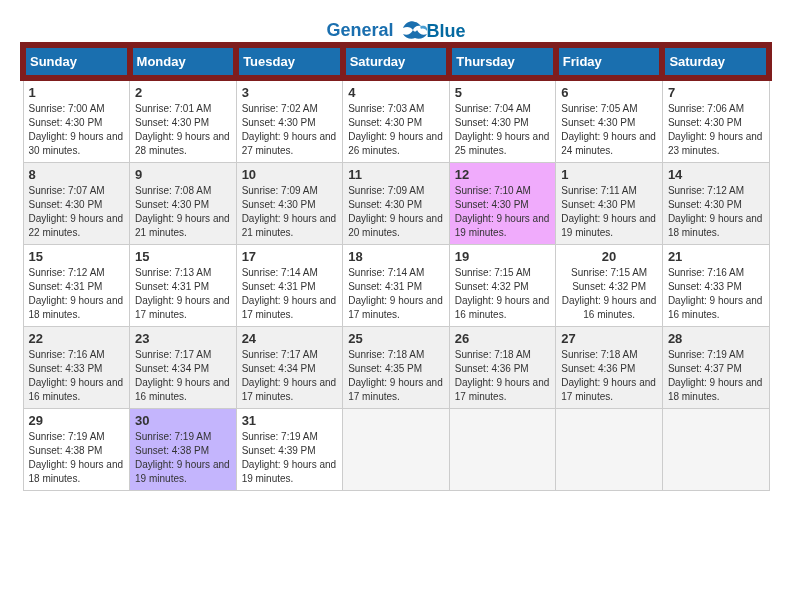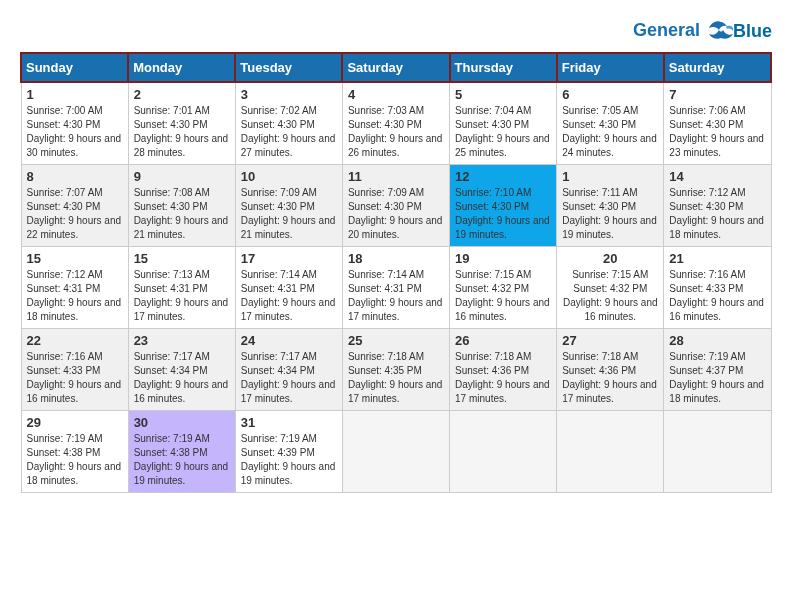--- a/index.html
+++ b/index.html
@@ -6,22 +6,21 @@
     body {
       font-family: Arial, sans-serif;
       background: #fff;
       width: 792px;
       min-height: 612px;
       padding: 20px;
     }
     .header {
       display: flex;
       align-items: flex-start;
-      justify-content: flex-end;
-      margin-bottom: 10px;
+      justify-content: center;
     }
     .logo {
       display: flex;
       align-items: center;
     }
     .title-section {
       text-align: right;
     }
     .month-title {
       font-size: 36px;
@@ -36,21 +35,21 @@
       width: 100%;
       border-collapse: collapse;
     }
     .calendar th {
       background: #1a6faf;
       color: #fff;
       font-size: 13px;
       font-weight: bold;
       padding: 6px 4px;
       text-align: left;
-      border: 2px solid #7f1d1d;
+      border: 6px solid #7f1d1d;
     }
     .calendar td {
       border: 1px solid #ccc;
       vertical-align: top;
       padding: 4px 5px;
       width: 14.28%;
       min-height: 80px;
       font-size: 10px;
       color: #333;
       background: #fff;
@@ -157,21 +156,21 @@
           <div class="day-info">Sunrise: 7:08 AM<br>Sunset: 4:30 PM<br>Daylight: 9 hours and 21 minutes.</div>
         </td>
         <td style="background: rgb(240, 240, 240); margin-left: 48px;">
           <span class="day-num">10</span>
           <div class="day-info">Sunrise: 7:09 AM<br>Sunset: 4:30 PM<br>Daylight: 9 hours and 21 minutes.</div>
         </td>
         <td style="background: rgb(240, 240, 240);">
           <span class="day-num">11</span>
           <div class="day-info">Sunrise: 7:09 AM<br>Sunset: 4:30 PM<br>Daylight: 9 hours and 20 minutes.</div>
         </td>
-        <td style="background: #0ea5e9; margin-top: 40px;">
+        <td style="background: #f0abfc; margin-top: 40px;">
           <span class="day-num">12</span>
           <div class="day-info">Sunrise: 7:10 AM<br>Sunset: 4:30 PM<br>Daylight: 9 hours and 19 minutes.</div>
         </td>
         <td style="background: rgb(240, 240, 240);">
           <span class="day-num">1</span>
           <div class="day-info">Sunrise: 7:11 AM<br>Sunset: 4:30 PM<br>Daylight: 9 hours and 19 minutes.</div>
         </td>
         <td style="background: rgb(240, 240, 240);">
           <span class="day-num">14</span>
           <div class="day-info">Sunrise: 7:12 AM<br>Sunset: 4:30 PM<br>Daylight: 9 hours and 18 minutes.</div>

